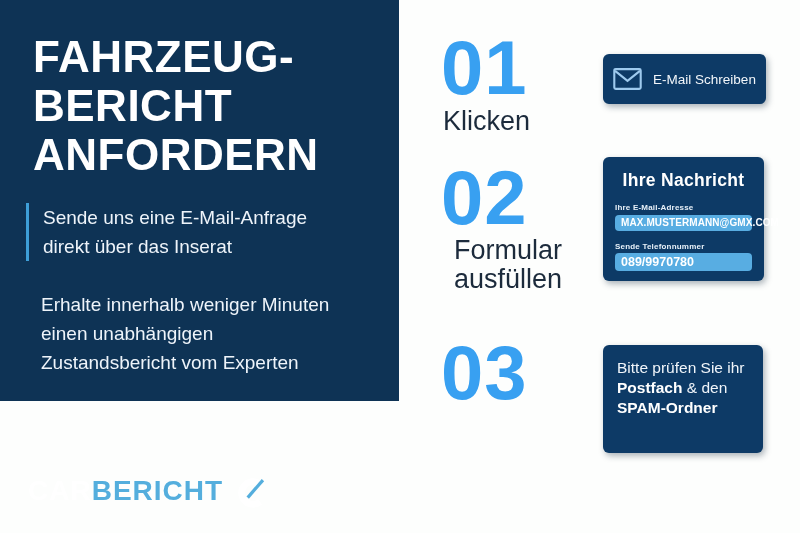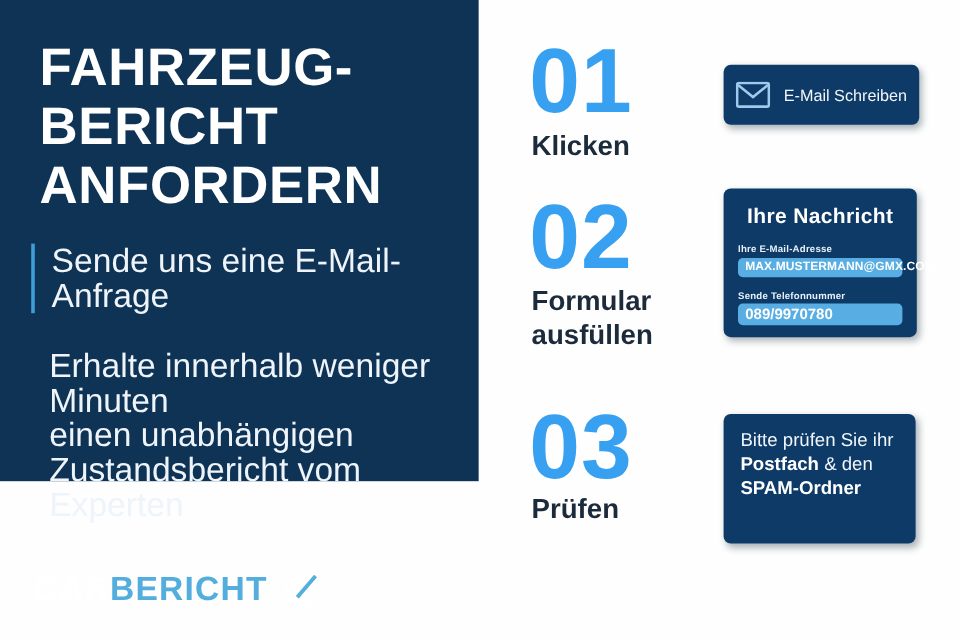--- a/index.html
+++ b/index.html
@@ -15,39 +15,39 @@
   *{margin:0;padding:0;box-sizing:border-box;}
   html,body{width:800px;height:533px;overflow:hidden;background:#fdfefd;
     font-family:"Liberation Sans","DejaVu Sans",sans-serif;}
   .stage{position:relative;width:800px;height:533px;background:#fdfefd;}
 
   
   .left-panel{position:absolute;left:0;top:0;width:399px;height:401px;
     background:var(--panel-navy);}
   .heading{position:absolute;top:32px;left:33px;color:#ffffff;
     font-size:44px;line-height:49px;font-weight:700;letter-spacing:0.5px;}
-  .para{color:var(--light-text);font-size:28px;line-height:29px;font-weight:400;}
+  .para{color:var(--light-text);font-size:19px;line-height:29px;font-weight:400;}
   .para-1{position:absolute;top:203px;left:26px;
     border-left:3px solid var(--bar-blue);padding-left:14px;}
   .para-2{position:absolute;top:290px;left:41px;}
 
   .logo{position:absolute;top:472px;left:28px;display:flex;align-items:center;}
   .logo-text{font-size:28px;font-weight:700;letter-spacing:1px;color:#ffffff;}
   .logo-text .part2{color:var(--logo-blue);}
   .logo-icon{margin-left:10px;width:38px;height:38px;}
 
   
   .right-panel{position:absolute;left:399px;top:0;width:401px;height:533px;background:#fdfefd;}
 
   .step-num{position:absolute;left:42px;color:var(--accent-blue);
     font-size:76px;font-weight:700;line-height:1;letter-spacing:1px;}
   .num-1{top:30px;} .num-2{top:160px;} .num-3{top:335px;}
 
   .step-label{position:absolute;left:44px;color:var(--dark-text);
-    font-size:23px;line-height:29px;font-weight:700;}
+    font-size:27px;line-height:29px;font-weight:400;text-align:center;}
   .label-1{top:107px;} .label-2{top:236px;width:130px;} .label-3{top:410px;}
 
   .navy-card{position:absolute;left:178px;background:var(--card-navy);
     border-radius:6px;box-shadow:2px 3px 6px rgba(20,40,60,0.35);margin-left:26px;}
 
   
   .email-button{top:54px;width:163px;height:50px;display:flex;align-items:center;
     justify-content:center;gap:11px;cursor:pointer;}
   .email-button .btn-label{color:#f2f6fa;font-size:13.5px;}
   .envelope{width:29px;height:22px;color:#9ecaee;flex:0 0 auto;}
@@ -77,20 +77,21 @@
   <div class="left-panel">
 
     <div class="heading">
       <div>FAHRZEUG-</div>
       <div>BERICHT</div>
       <div>ANFORDERN</div>
     </div>
 
     <div class="para para-1">
       <div>Sende uns eine E-Mail-Anfrage</div>
+      <div>direkt über das Inserat</div>
     </div>
 
     <div class="para para-2">
       <div>Erhalte innerhalb weniger Minuten</div>
       <div>einen unabhängigen</div>
       <div>Zustandsbericht vom Experten</div>
     </div>
 
     <div class="logo">
       <div class="logo-text"><span class="part1">CAR</span><span class="part2">BERICHT</span></div>
@@ -119,21 +120,20 @@
 
     <div class="navy-card form-card">
       <div class="form-title">Ihre Nachricht</div>
       <div class="field-label">Ihre E-Mail-Adresse</div>
       <div class="field field-email">MAX.MUSTERMANN@GMX.COM</div>
       <div class="field-label phone-label">Sende Telefonnummer</div>
       <div class="field field-phone">089/9970780</div>
     </div>
 
     <div class="step-num num-3">03</div>
-    <div class="step-label label-3">Prüfen</div>
 
     <div class="navy-card check-card">
       <div><span>Bitte prüfen Sie ihr</span></div>
       <div><b>Postfach</b><span> &amp; den</span></div>
       <div><b>SPAM-Ordner</b></div>
     </div>
 
   </div>
 </div>
 

